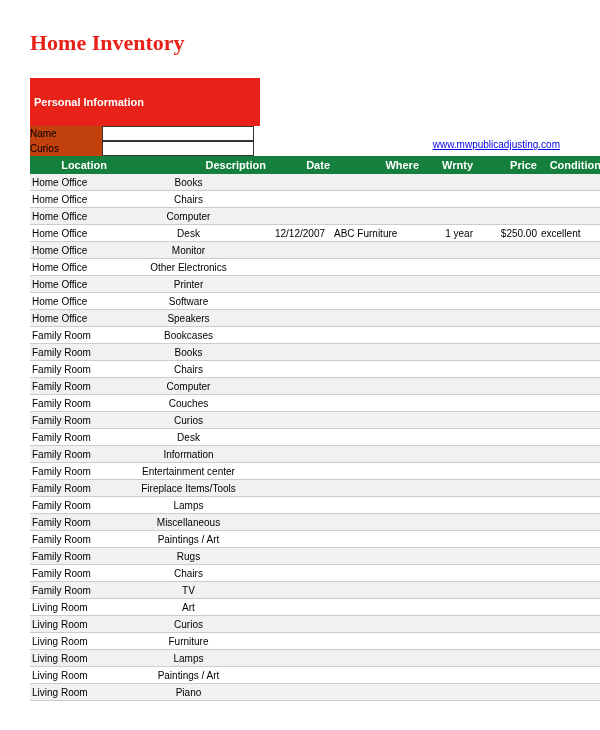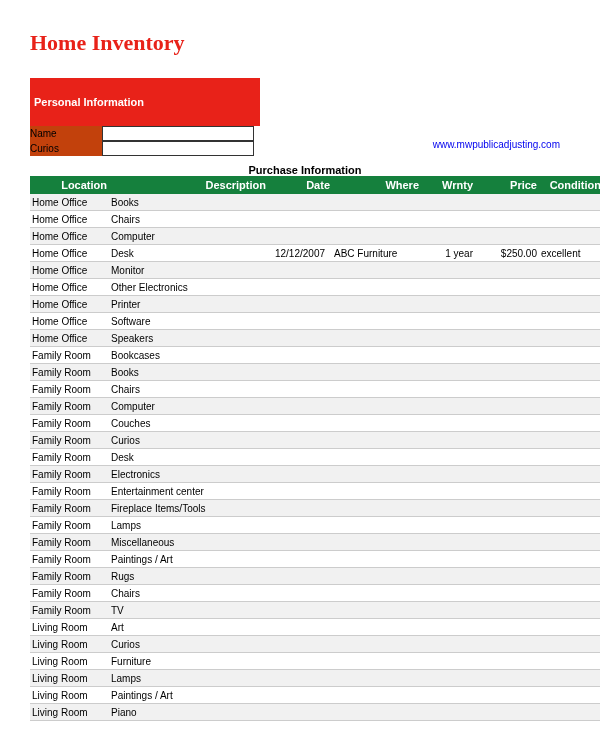--- a/index.html
+++ b/index.html
@@ -56,20 +56,21 @@
     width: 150px;
     background: #fff;
   }
   .topwrap {
     display: flex;
     align-items: flex-end;
     justify-content: space-between;
   }
   .website-link {
     color: #0000ee;
+    text-decoration: underline;
     font-size: 10px;
     margin-bottom: 6px;
     margin-right: 20px;
   }
   .purchase-title {
     text-align: center;
     font-size: 11px;
     font-weight: bold;
     margin: 8px 0 0 0;
   }
@@ -96,21 +97,21 @@
   .inv-table tbody tr {
     border-bottom: 1px solid #ccc;
   }
   .inv-table tbody tr:nth-child(odd) {
     background: #f1f1f1;
   }
   .inv-table tbody tr:nth-child(even) {
     background: #ffffff;
   }
   .col-location { width: 75px; }
-  .col-desc { width: 155px; }
+  .col-desc { width: 155px; text-align: center; }
   .col-date { width: 60px; text-align: right; }
   .col-where { width: 85px; }
   .col-wrnty { width: 50px; text-align: right; }
   .col-price { width: 60px; text-align: right; }
   .col-cond { width: 60px; }
   .inv-table td.col-date { text-align: center; }
   .inv-table td.col-wrnty { text-align: right; }
   .inv-table td.col-price { text-align: right; }
 </style>
 </head>
@@ -141,21 +142,20 @@
             <td class="personal-label">Curios</td>
             <td>
               <div class="personal-input"></div>
             </td>
           </tr>
         </tbody>
     </table>
     <a class="website-link">www.mwpublicadjusting.com</a>
   </div>
 
-  <div class="purchase-title">Purchase Information</div>
 
   <table class="inv-table">
     <thead>
       <tr>
         <th class="col-location">Location</th>
         <th class="col-desc">Description</th>
         <th class="col-date">Date</th>
         <th class="col-where">Where</th>
         <th class="col-wrnty">Wrnty</th>
         <th class="col-price">Price</th>
@@ -302,21 +302,21 @@
           <td class="col-location">Family Room</td>
           <td class="col-desc">Desk</td>
           <td class="col-date"></td>
           <td class="col-where"></td>
           <td class="col-wrnty"></td>
           <td class="col-price"></td>
           <td class="col-cond"></td>
         </tr>
         <tr>
           <td class="col-location">Family Room</td>
-          <td class="col-desc">Electronics</td>
+          <td class="col-desc">Information</td>
           <td class="col-date"></td>
           <td class="col-where"></td>
           <td class="col-wrnty"></td>
           <td class="col-price"></td>
           <td class="col-cond"></td>
         </tr>
         <tr>
           <td class="col-location">Family Room</td>
           <td class="col-desc">Entertainment center</td>
           <td class="col-date"></td>

